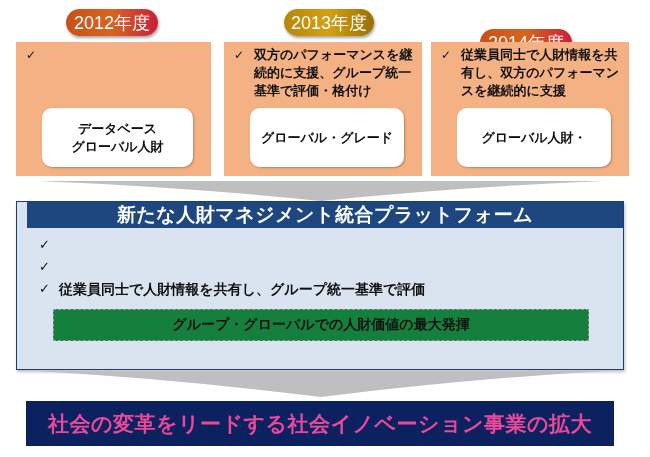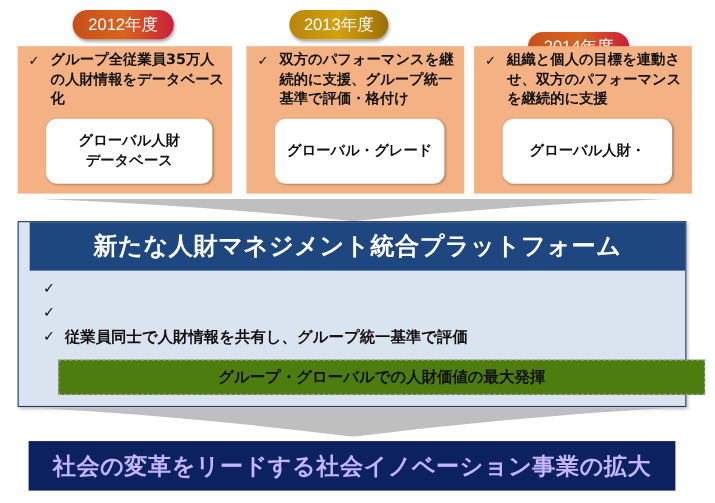--- a/index.html
+++ b/index.html
@@ -2,26 +2,26 @@
 <html><head>
   <meta charset="utf-8">
   <style>
     html, body { margin:0; padding:0; }
     body {
       width:650px; height:457px; background:#ffffff; position:relative; overflow:hidden;
       font-family: "DejaVu Sans", sans-serif;
     }
     .pill {
       position:absolute; top:9px; height:27px; border-radius:14px;
-      color:#fff; font-family:"Liberation Sans", sans-serif; font-size:15px;
+      color:#fff; font-family:"Liberation Sans", sans-serif; font-size:18px;
       display:flex; align-items:center; justify-content:center;
       box-shadow: 1px 2px 3px rgba(0,0,0,0.35); letter-spacing:0px;
     }
     .pill.p1 { left:66px; width:92px; background:linear-gradient(90deg,#c8501a 0%,#d8641e 50%,#c8203a 100%); }
-    .pill.p2 { left:263px; width:90px; background:linear-gradient(90deg,#b8860a 0%,#d4a012 50%,#9a6e08 100%); }
+    .pill.p2 { left:284px; width:90px; background:linear-gradient(90deg,#b8860a 0%,#d4a012 50%,#9a6e08 100%); }
     .pill.p3 { left:480px; width:92px; background:linear-gradient(90deg,#c8501a 0%,#d8641e 50%,#c8203a 100%);margin-top:20px; }
 
     .yearbox {
       position:absolute; top:42px; height:134px; background:#f4b183;
     }
     .yb1 { left:16px; width:195px; }
     .yb2 { left:224px; width:198px; }
     .yb3 { left:431px; width:198px; }
     .yb-text {
       position:absolute; left:10px; right:6px; top:4px;
@@ -39,79 +39,78 @@
     }
     .arrow1 {
       position:absolute; left:38px; top:181px; width:566px; height:20px;
     }
     .platform {
       position:absolute; left:16px; top:201px; width:608px; height:169px;
       border:1px solid #1f3d6b; box-sizing:border-box; background:#dae3f0;
       box-shadow: 1px 2px 3px rgba(0,0,0,0.25);
     }
     .platform-head {
-      height:44px; background:#1f477f; color:#fff;
+      height:26px; background:#1f477f; color:#fff;
       display:flex; align-items:center; justify-content:center;
-      font-size:22px; font-weight:bold; letter-spacing:0.5px;margin-left:10px;
+      font-size:19px; font-weight:bold; letter-spacing:0.5px;margin-left:10px;
     }
     .platform-body { position:relative; padding:6px 0 0 22px; }
     .pbul {
       font-size:14px; font-weight:bold; line-height:22px; color:#111; display:flex;
     }
     .pbul .chk { width:20px; font-weight:normal; font-size:13px; }
     .dashbox {
-      position:absolute; left:36px; top:81px; width:588px; height:32px;
-      background:#4d7c0f; border:1px dashed #999; box-sizing:border-box;
+      position:absolute; left:36px; top:81px; width:536px; height:32px;
+      background:#15803d; border:1px dashed #999; box-sizing:border-box;
       display:flex; align-items:center; justify-content:center;
       font-size:14px; font-weight:bold; color:#111;
     }
     .arrow2 {
       position:absolute; left:36px; top:371px; width:570px; height:26px;
     }
     .banner {
       position:absolute; left:26px; top:401px; width:588px; height:45px;
-      background:#0c2260; color:#c4b5fd;
+      background:#0c2260; color:#ec4899;
       display:flex; align-items:center; justify-content:center;
       font-size:21px; font-weight:bold; letter-spacing:0.5px;
     }
   </style>
 </head>
 <body>
 
 <div class="pill p1">2012年度</div>
 <div class="pill p2">2013年度</div>
 <div class="pill p3">2014年度</div>
 
 <div class="yearbox yb1">
   <div class="yb-text">
     <span class="chk">✓</span>
-    <span class="txt">グループ全従業員35万人の人財情報をデータベース化</span>
   </div>
   <div class="whitebox">
     <div>
+      <div>データベース</div>
       <div>グローバル人財</div>
-      <div>データベース</div>
     </div>
   </div>
 </div>
 
 <div class="yearbox yb2">
   <div class="yb-text">
     <span class="chk">✓</span>
     <span class="txt">双方のパフォーマンスを継続的に支援、グループ統一基準で評価・格付け</span>
   </div>
   <div class="whitebox">
     <div>グローバル・グレード</div>
   </div>
 </div>
 
 <div class="yearbox yb3">
   <div class="yb-text">
     <span class="chk">✓</span>
-    <span class="txt">組織と個人の目標を連動させ、双方のパフォーマンスを継続的に支援</span>
+    <span class="txt">従業員同士で人財情報を共有し、双方のパフォーマンスを継続的に支援</span>
   </div>
   <div class="whitebox">
     <div>
       <div>グローバル人財・</div>
     </div>
   </div>
 </div>
 
 <svg class="arrow1" viewBox="0 0 566 20" preserveAspectRatio="none">
   <path d="M0,0 L566,0 Q420,6 283,20 Q146,6 0,0 Z" fill="#bfbfbf"></path>

